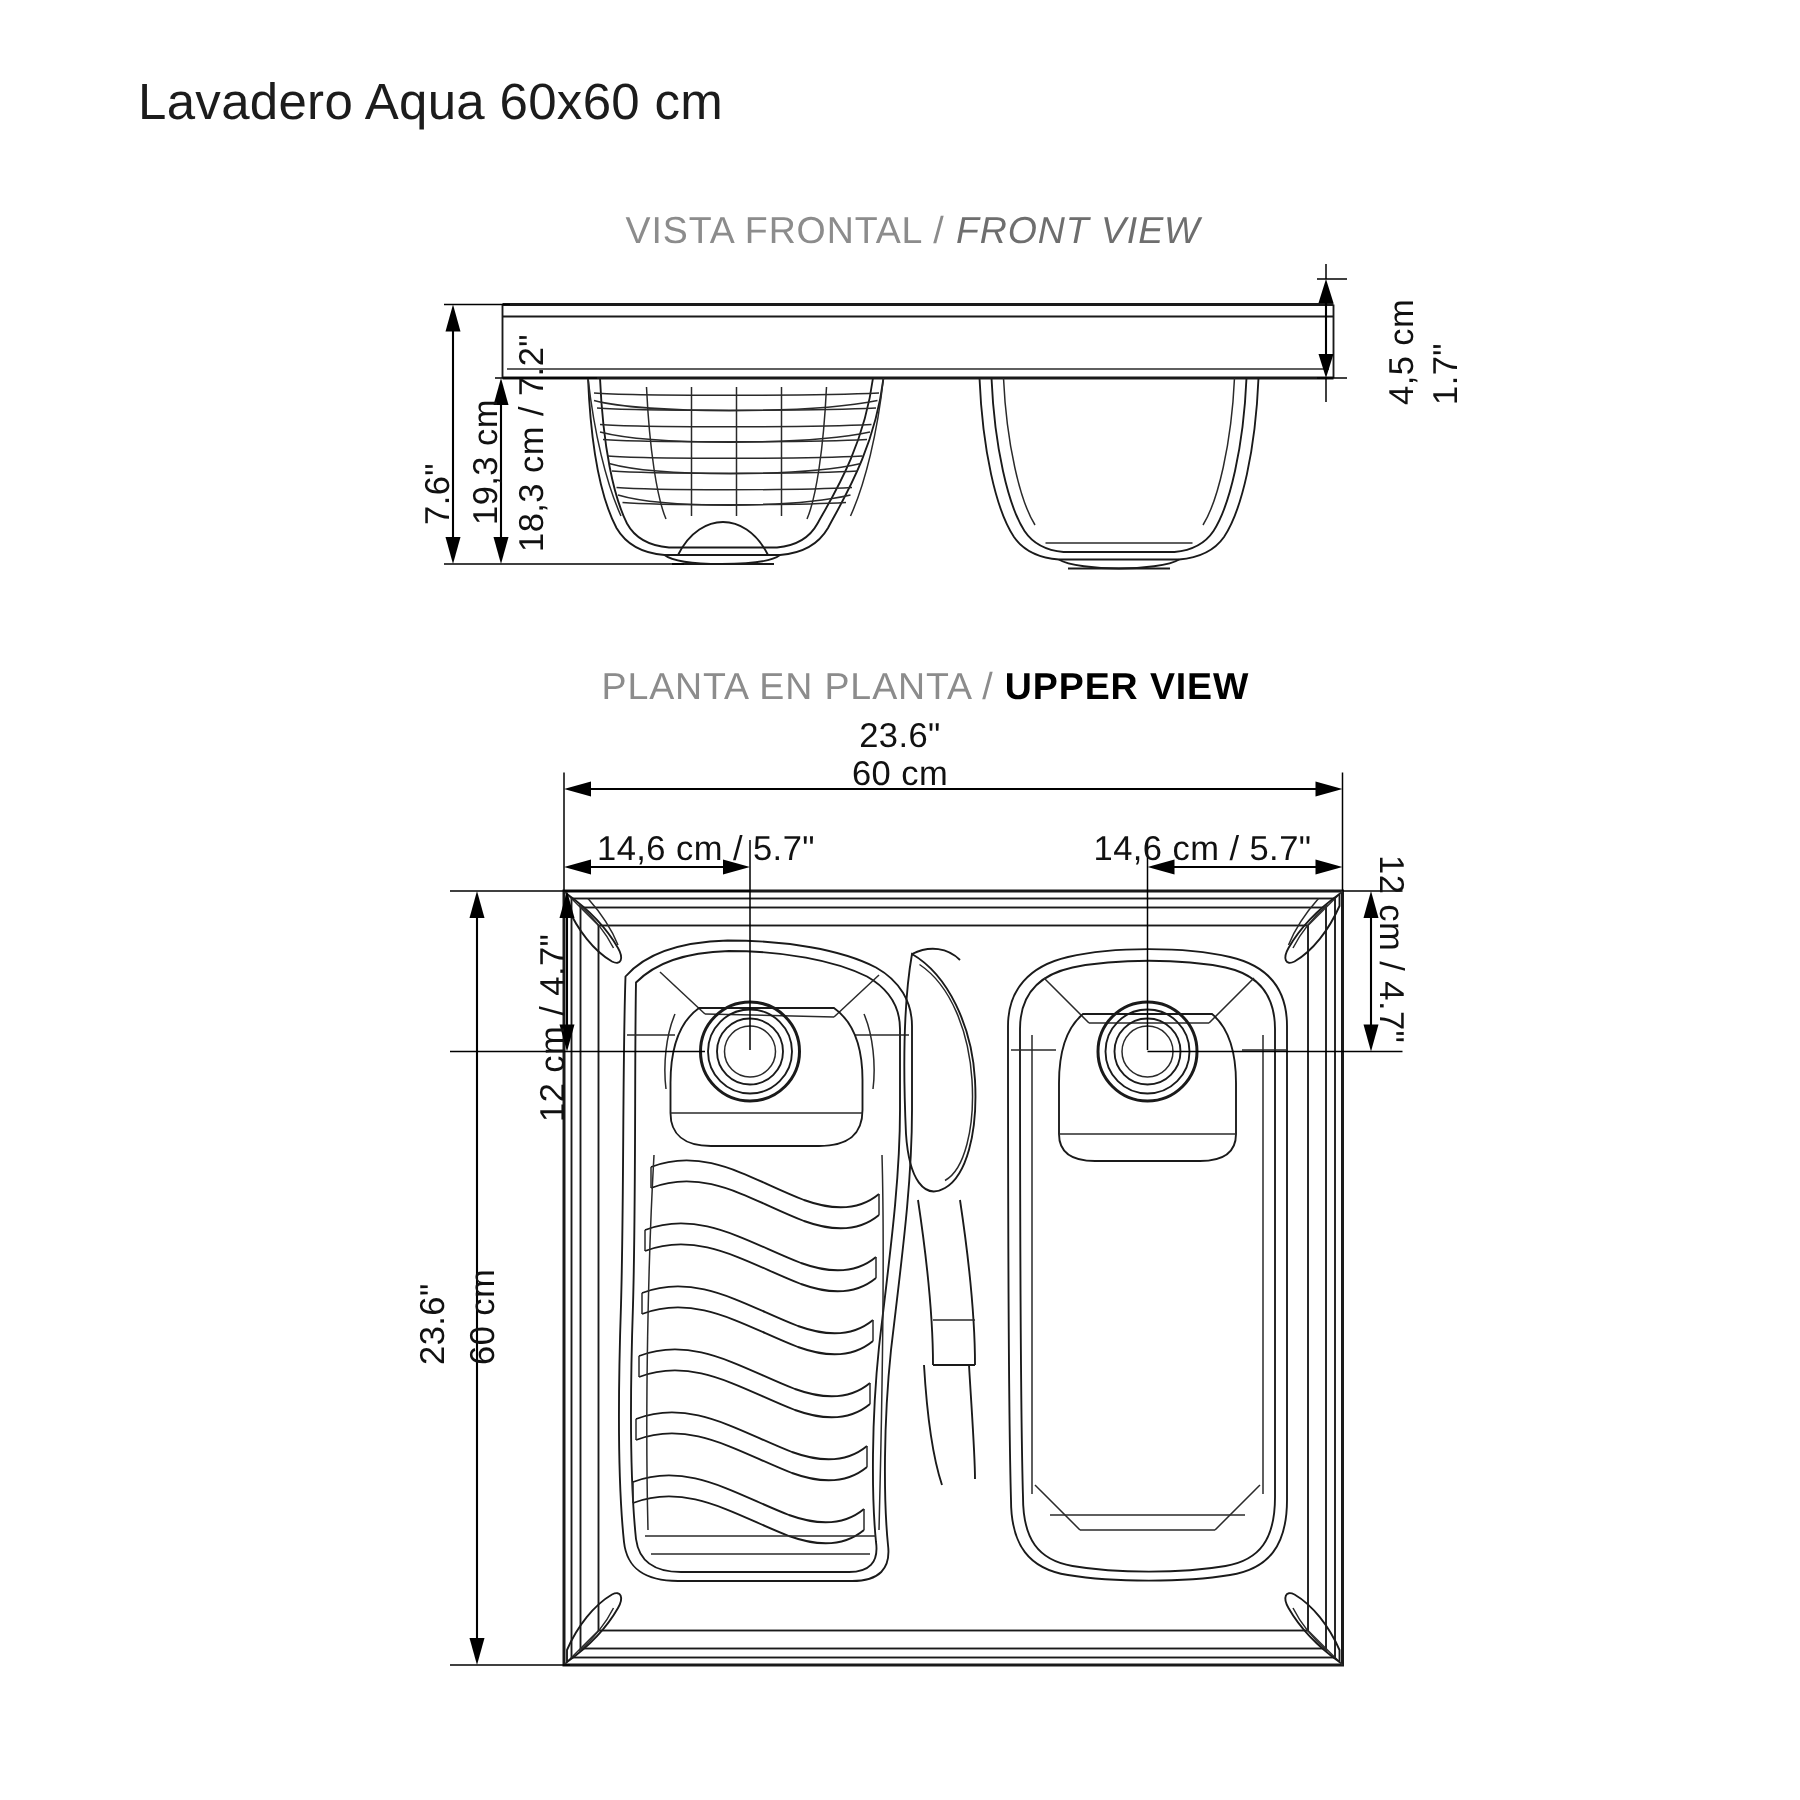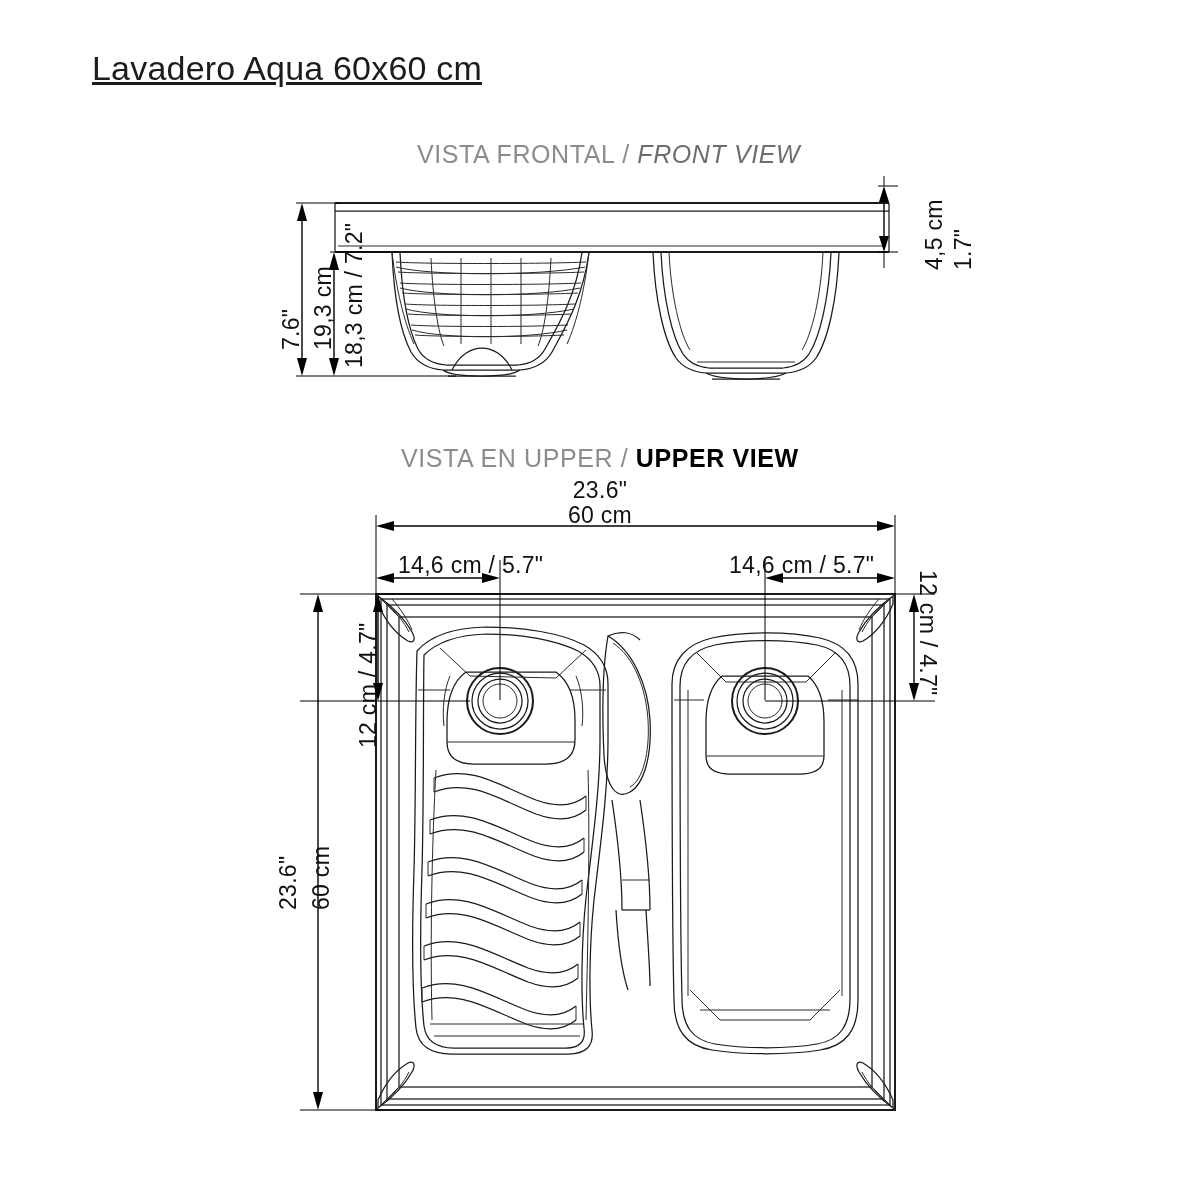--- a/index.html
+++ b/index.html
@@ -19,21 +19,20 @@
   
   #product-title {
     position: absolute;
     left: 92px;
     top: 49px;
     font-size: 34px;
     font-weight: 400;
     letter-spacing: 0.2px;
     color: #1c1c1c;
     white-space: nowrap;
-    text-decoration: underline;
   }
 
   
   .view-caption {
     position: absolute;
     font-size: 25px;
     letter-spacing: 0.6px;
     white-space: nowrap;
     color: #8c8c8c;
   }
@@ -92,21 +91,21 @@
 </head>
 <body>
 
 <div id="product-title">Lavadero Aqua 60x60 cm</div>
 
 <div id="front-view-caption" class="view-caption">
   <span class="caption-es">VISTA FRONTAL</span><span class="caption-sep"> / </span><span class="caption-en-italic">FRONT VIEW</span>
 </div>
 
 <div id="upper-view-caption" class="view-caption">
-  <span class="caption-es">VISTA EN UPPER</span><span class="caption-sep"> / </span><span class="caption-en-bold">UPPER VIEW</span>
+  <span class="caption-es">PLANTA EN PLANTA</span><span class="caption-sep"> / </span><span class="caption-en-bold">UPPER VIEW</span>
 </div>
 
 <svg class="layer" id="front-view-drawing" viewBox="0 0 1200 1200">
 
   <g>
     <path class="ln-h" d="M335,203 L889,203"></path>
     <path class="ln" d="M335,211 L889,211"></path>
     <path class="ln" d="M335,203 L335,252"></path>
     <path class="ln" d="M889,203 L889,252"></path>
     <path class="ln-h" d="M335,252 L889,252"></path>

